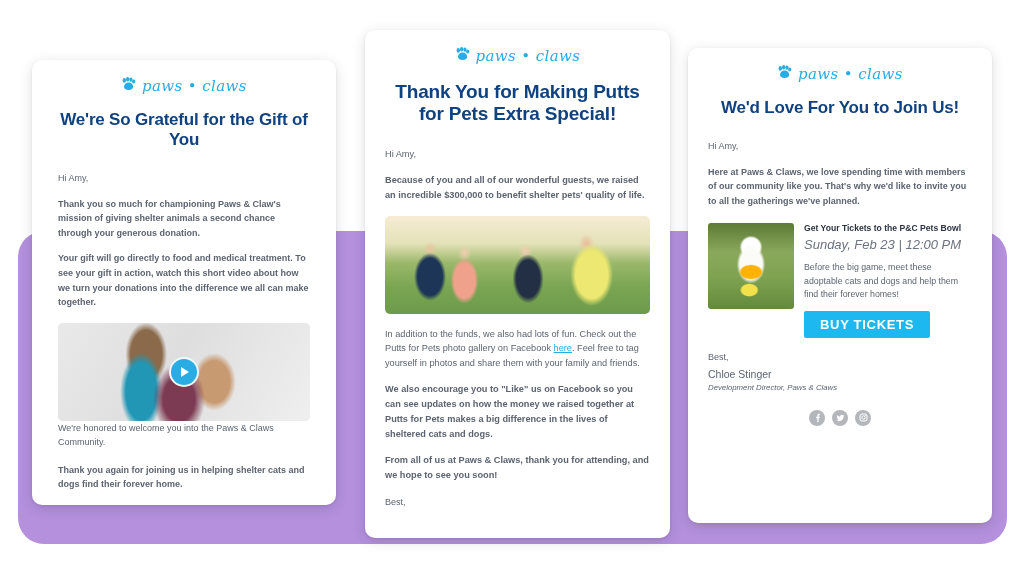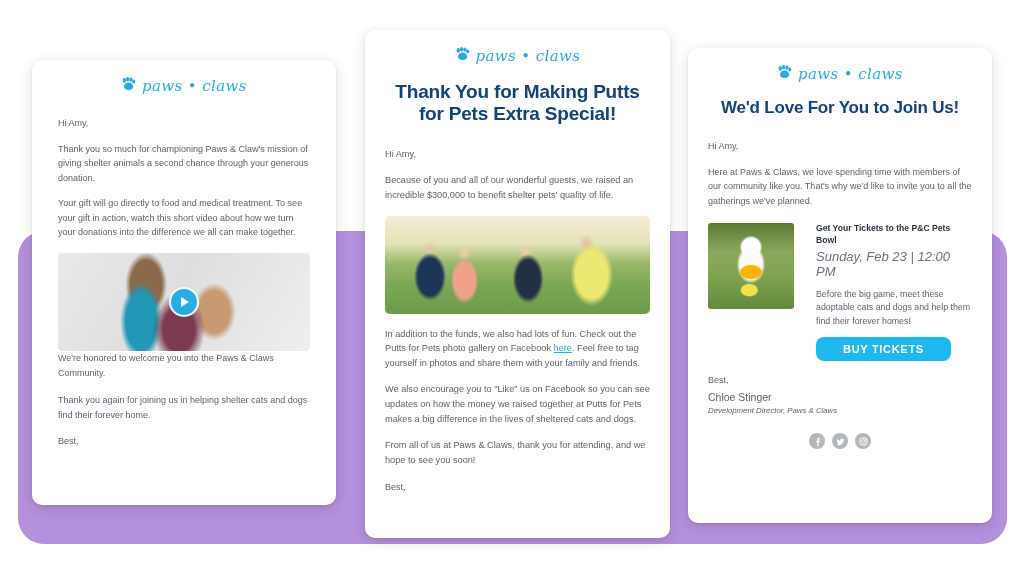--- a/index.html
+++ b/index.html
@@ -70,21 +70,21 @@
   #card-thankyou  .headline { font-size: 19px; margin: 16px 8px 0 8px; }
   #card-invite    .headline { font-size: 17px; margin: 15px 0 0 0; }
 
   
   .body-text {
     color: #5c6470;
     font-size: 9px;
     line-height: 1.62;
     margin: 0;
   }
-  .body-text + .body-text { margin-top: 11px; }
+  .body-text + .body-text { margin-top: 11px; font-weight: bold; }
   .greeting { margin-top: 21px; }
   #card-thankyou .body-text { font-size: 9.2px; }
   .inline-link { color: #29ace3; text-decoration: underline; }
 
   
   .media-box {
     position: relative;
     width: 100%;
     border-radius: 5px;
     overflow: hidden;
@@ -128,21 +128,21 @@
       radial-gradient(ellipse 9px 10px at 17% 34%, #e8c3a0 0%, rgba(232,195,160,0) 80%),
       radial-gradient(ellipse 9px 10px at 30% 38%, #f2cdb0 0%, rgba(242,205,176,0) 80%),
       radial-gradient(ellipse 9px 10px at 53% 36%, #f2cdb0 0%, rgba(242,205,176,0) 80%),
       radial-gradient(ellipse 10px 12px at 76% 28%, #e8bd99 0%, rgba(232,189,153,0) 80%),
       linear-gradient(180deg, #f6ecd4 0%, #e4e2b8 28%, #9ab86a 48%, #7aa653 72%, #6d9b4b 100%);
   }
 
   
   .event-row {
     display: flex;
-    gap: 22px;
+    gap: 10px;
     margin-top: 15px;
   }
   .event-thumb {
     width: 86px;
     min-width: 86px;
     height: 86px;
     border-radius: 3px;
     overflow: hidden;
     position: relative;
   }
@@ -181,25 +181,25 @@
   .event-desc {
     color: #5c6470;
     font-size: 8.8px;
     line-height: 1.55;
     margin: 9px 0 0 0;
   }
   .cta-button {
     display: inline-block;
     background: #1eb8f0;
     color: #ffffff;
-    font-size: 11px;
+    font-size: 13px;
     font-weight: bold;
     letter-spacing: 0.7px;
-    padding: 6px 27px;
-    border-radius: 8px;
+    padding: 6px 16px;
+    border-radius: 2px;
     margin-top: 9px;
     border: none;
     cursor: pointer;
     font-family: "Liberation Sans", sans-serif;
   }
 
   
   .sig-block { margin-top: 14px; }
   .sig-best   { color: #5c6470; font-size: 9px; margin: 0; }
   .sig-name   { color: #5c6470; font-size: 10.5px; margin: 6px 0 0 0; }
@@ -233,20 +233,21 @@
         <ellipse cx="3.3" cy="3.4" rx="1.7" ry="2.3" fill="#29ace3"></ellipse>
         <ellipse cx="6.6" cy="2.2" rx="1.6" ry="2.2" fill="#29ace3"></ellipse>
         <ellipse cx="9.9" cy="2.6" rx="1.6" ry="2.2" fill="#29ace3"></ellipse>
         <ellipse cx="12.7" cy="4.6" rx="1.6" ry="2.0" fill="#29ace3"></ellipse>
         <path d="M7.6 5.4c2.6 0 4.6 2.1 4.6 4.4 0 2.0-1.6 3.1-4.6 3.1s-4.6-1.1-4.6-3.1c0-2.3 2.0-4.4 4.6-4.4z" fill="#29ace3"></path>
       </svg>
     </span>
     <span class="logo-text">paws • claws</span>
   </div>
 
+  <h1 class="headline">We're So Grateful for the Gift of You</h1>
 
   <p class="body-text greeting">Hi Amy,</p>
   <p class="body-text">Thank you so much for championing Paws &amp; Claw's mission of giving shelter animals a second chance through your generous donation.</p>
   <p class="body-text">Your gift will go directly to food and medical treatment. To see your gift in action, watch this short video about how we turn your donations into the difference we all can make together.</p>
 
   <div class="media-box" id="video-thumb">
     <div class="vid-bg"></div>
     <div class="play-btn">
         <div class="play-tri"></div>
       </div>

